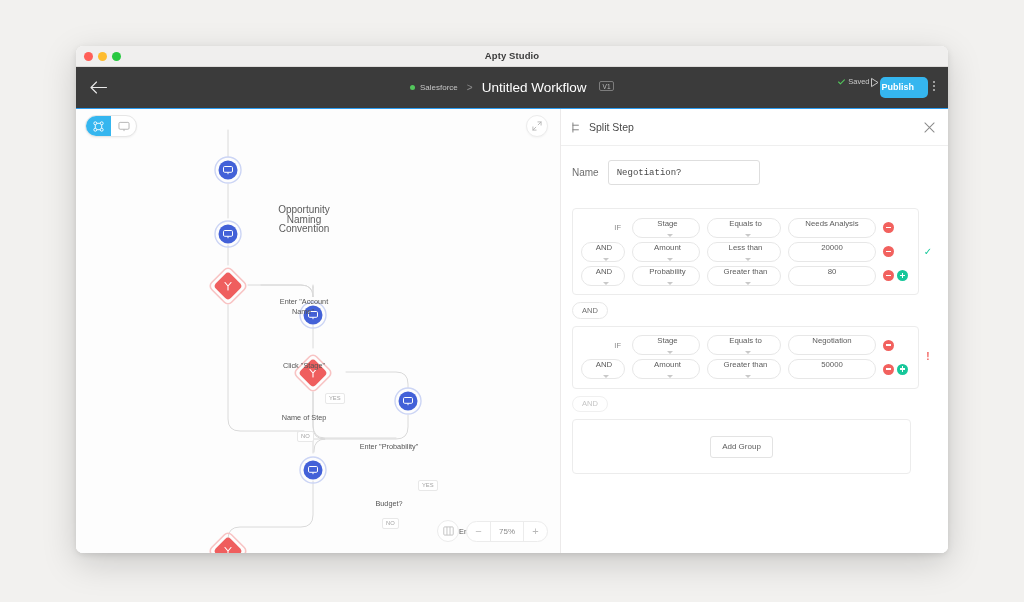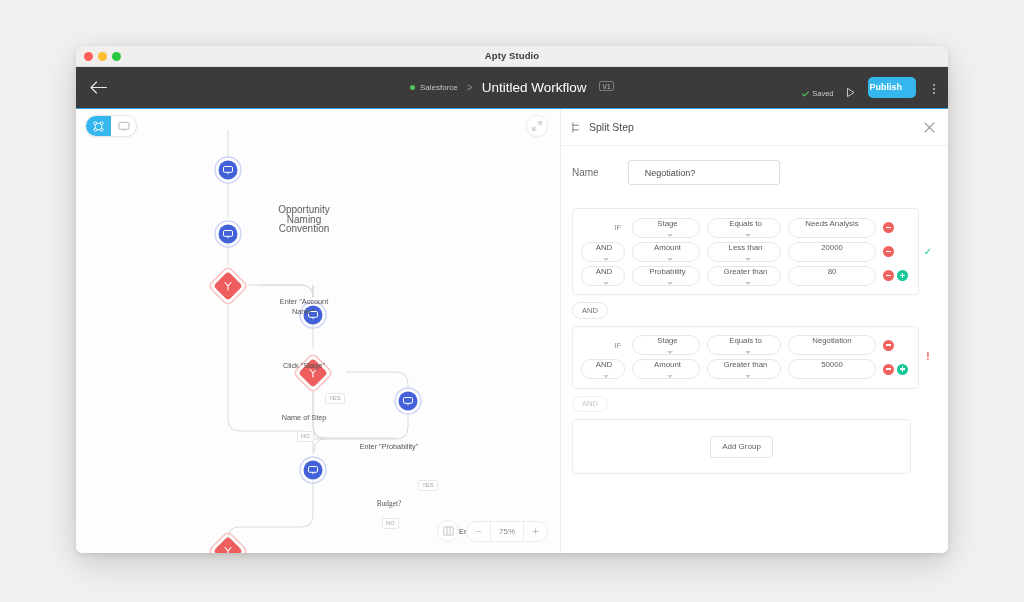--- a/index.html
+++ b/index.html
@@ -68,21 +68,21 @@
   .crumb-sep { font-size: 10px; color: #8d8d8d; }
   .wf-title { font-size: 13.5px; color: #ffffff; font-weight: normal; }
   .ver-badge {
     font-size: 6.5px; color: #bdbdbd;
     border: 1px solid #7d7d7d; border-radius: 2px;
     padding: 1px 2px 0 2px; margin-left: 4px;
     position: relative; top: -2px; letter-spacing: 0.3px;
   }
   .header-right {
     position: absolute; right: 8px;
-    display: flex; align-items: flex-end; gap: 12px;
+    display: flex; align-items: flex-start; 
   }
   .saved { display: flex; align-items: center; gap: 3px; }
   .saved-label { font-size: 7.5px; color: #c9c9c9; }
   .play-btn { cursor: pointer; display: flex; }
   .publish-btn {
     background: #35b6ef; color: #ffffff;
     font-size: 9px; font-weight: bold;
     padding: 5px 14px 6px 1px; border-radius: 5px;
     cursor: pointer; border: none;
   }
@@ -173,23 +173,23 @@
   .panel-title { display: flex; align-items: center; gap: 6px; }
   .panel-title-text { font-size: 10.5px; color: #4a4a4a; }
   .panel-close { margin-left: auto; cursor: pointer; display: flex; }
   .panel-scroll { flex: 1 1 auto; overflow: hidden; padding: 14px 13px 0 11px; }
 
   .name-row { display: flex; align-items: center; gap: 9px; margin-bottom: 23px; }
   .name-label { font-size: 10px; color: #6d6d6d; }
   .name-input {
     width: 152px; height: 25px;
     border: 1px solid #dedede; border-radius: 3px;
-    padding: 0 16px; font-size: 9px; color: #4a4a4a;
-    font-family: Liberation Sans, sans-serif;
-    outline: none; background: #fff; margin-left: 20px;
+    padding: 0 8px; font-size: 9px; color: #4a4a4a;
+    font-family: Liberation Mono, monospace;
+    outline: none; background: #fff;
   }
 
   .group-wrap { display: flex; align-items: center; gap: 2px; }
   .group-box {
     flex: 1 1 auto;
     border: 1px solid #ececec; border-radius: 4px;
     padding: 8px 10px 8px 8px;
   }
   .cond-row { display: flex; align-items: center; gap: 7px; height: 21px; margin-bottom: 3px; }
   .cond-row:last-child { margin-bottom: 0; }
@@ -420,21 +420,21 @@
           <rect x="138" y="428" width="28" height="28" rx="5" transform="rotate(45 152 442)" fill="none" stroke="#f8c3c3" stroke-width="1.6"></rect>
           <rect x="141.5" y="431.5" width="21" height="21" rx="4" transform="rotate(45 152 442)" fill="#ef5e5e"></rect>
           <path d="M149 438.5 L152 442 L155 438.5 M152 442 V446" stroke="#fff" stroke-width="1.1" fill="none" stroke-linecap="round"></path>
         </g>
       </svg>
 
       <div class="node-label" style="left:228px; top:188px;">Enter "Account<br>Name".</div>
       <div class="node-label" style="left:228px; top:252px;">Click "Stage"</div>
       <div class="node-label" style="left:228px; top:304px;">Name of Step</div>
       <div class="node-label" style="left:313px; top:333px;">Enter "Probability"</div>
-      <div class="node-label" style="left:313px; top:390px;font-family:Liberation Serif, serif;">Budget?</div>
+      <div class="node-label" style="left:313px; top:390px;">Budget?</div>
       <div class="node-label" style="left:408px; top:418px;">Enter "Amount"</div>
 
       <div class="edge-chip" style="left:249px; top:284px;">YES</div>
       <div class="edge-chip" style="left:221px; top:322px;">NO</div>
       <div class="edge-chip" style="left:342px; top:371px;">YES</div>
       <div class="edge-chip" style="left:306px; top:409px;">NO</div>
 
       <div class="zoom-bar">
         <div class="minimap-btn">
           <svg width="11" height="10" viewBox="0 0 12 11">

